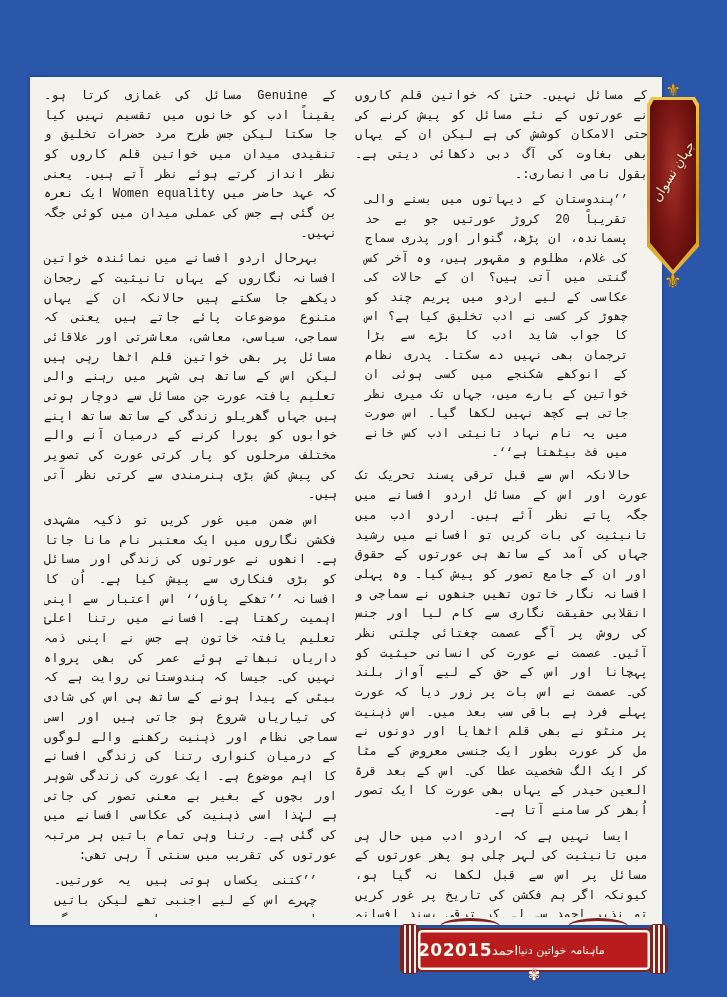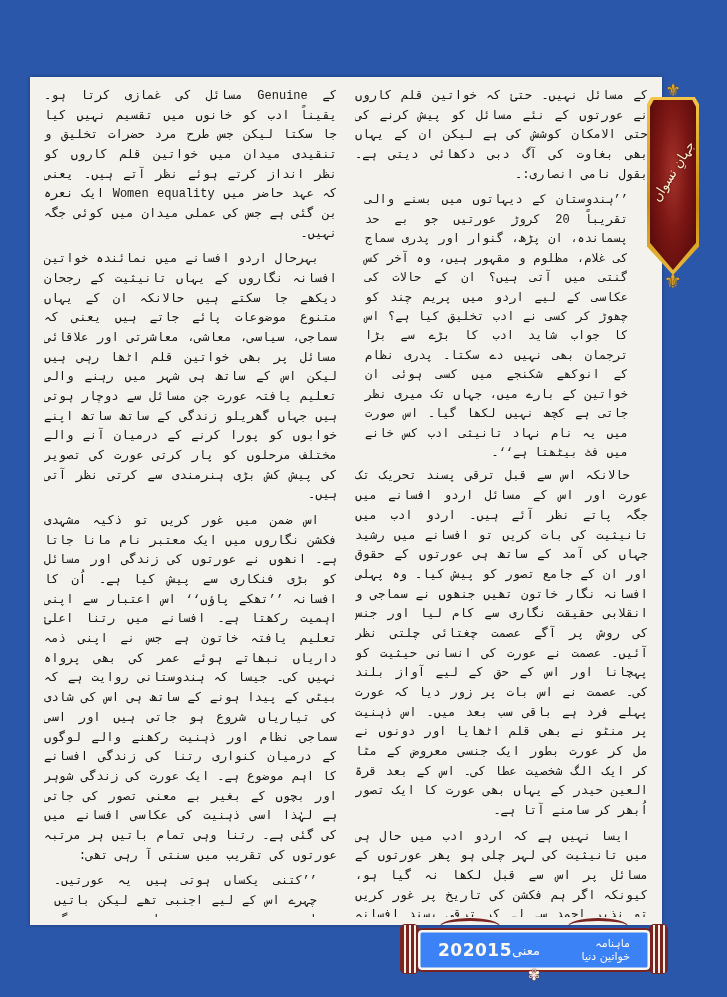--- a/index.html
+++ b/index.html
@@ -73,33 +73,33 @@
     position:absolute;left:402px;top:920px;width:264px;height:64px;
   }
   .scroll .hump{
     position:absolute;top:-2px;width:60px;height:14px;
     border-top:3px solid #7a2421;border-radius:50% 50% 0 0;
   }
   .scroll .hump.l{left:38px;}
   .scroll .hump.r{right:38px;}
   .scroll-bar{
     position:absolute;left:14px;top:8px;right:14px;height:40px;
-    background:#3b82f6;
+    background:#b91c1c;
     border:2px solid #7a2421;border-radius:6px;
     box-shadow:inset 0 0 0 2.5px #fbf8ef;
     display:flex;flex-direction:row-reverse;align-items:center;
     justify-content:flex-start;direction:rtl;
-    padding:0 20px;color:#fbf8ef;
+    padding:0 0;color:#fbf8ef;
   }
   .scroll-bar .num{
     font-size:17px;font-weight:bold;direction:ltr;unicode-bidi:embed;
     letter-spacing:.5px;
   }
   .scroll-bar .ur{font-size:13px;}
-  .scroll-bar .ur.small{font-size:11px;margin-left:36px;}
+  .scroll-bar .ur.small{font-size:11px;}
   .roll{
     position:absolute;top:4px;width:17px;height:48px;border-radius:5px;
     background:repeating-linear-gradient(90deg,#7a2421 0 3px,#f6efe2 3px 5px);
     border:1.5px solid #7a2421;
   }
   .roll.l{left:-2px;}
   .roll.r{right:-2px;}
   .pendant{
     position:absolute;left:50%;top:48px;transform:translateX(-50%);
     color:#f6efe2;font-size:15px;line-height:1;
@@ -141,17 +141,17 @@
 </div>
 
 <div class="scroll">
   <div class="hump l"></div>
   <div class="hump r"></div>
   <div class="roll l"></div>
   <div class="roll r"></div>
   <div class="scroll-bar">
     <span class="num">20</span>
     <span class="num">2015</span>
-    <span class="ur">معنی</span>
+    <span class="ur">احمد</span>
     <span class="ur small">ماہنامہ خواتین دنیا</span>
   </div>
   <div class="pendant">✾</div>
 </div>
 
 </body></html>

